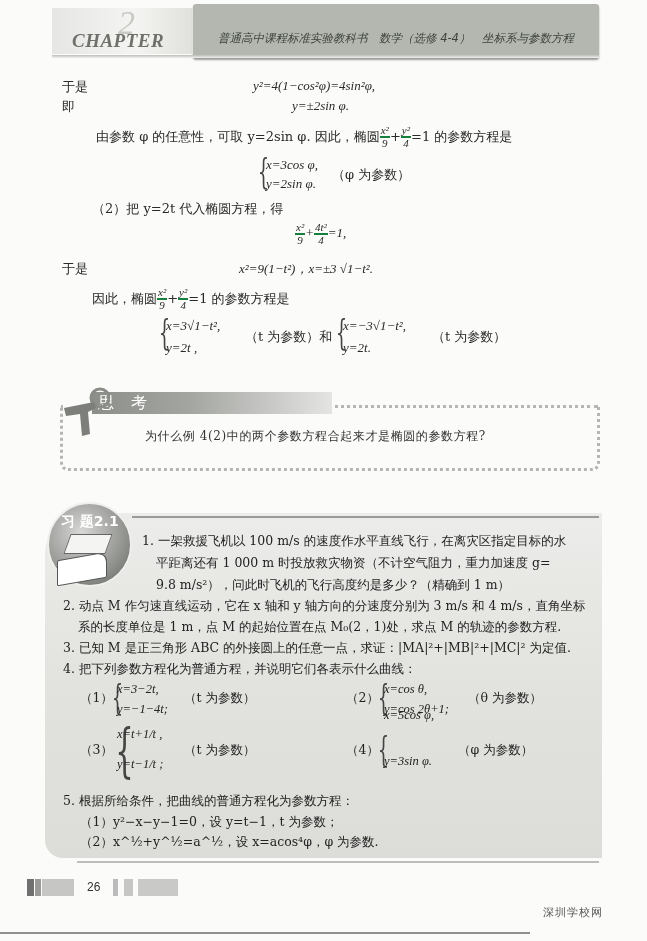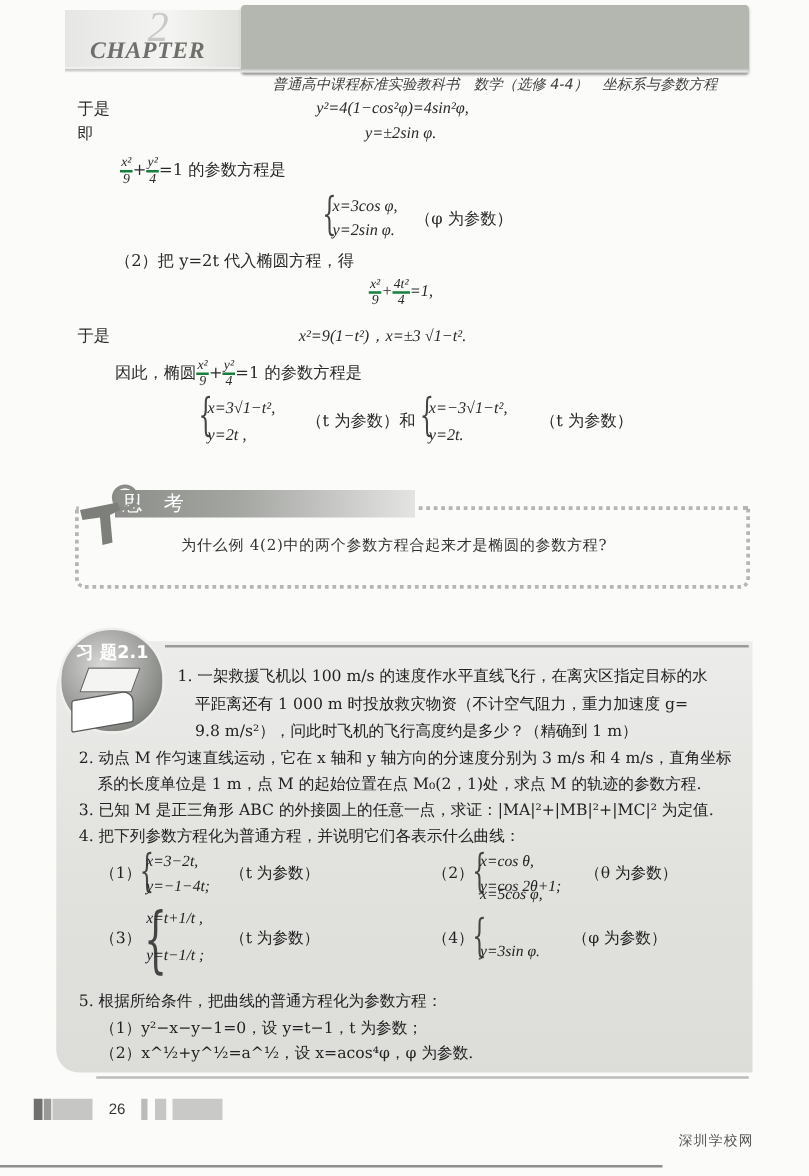--- a/index.html
+++ b/index.html
@@ -7,21 +7,21 @@
   body { position: relative; font-family: "DejaVu Serif", "Liberation Serif", serif; color: #2a2a2a; font-size: 13px; }
   .it { font-style: italic; font-family: "Liberation Serif", "DejaVu Serif", serif; }
 
   
   .hdr-left { position: absolute; left: 52px; top: 8px; width: 140px; height: 46px;
     background: linear-gradient(90deg, #e6e6e4, #f4f4f2 60%, #e0e0dc); }
   .hdr-left .num { position: absolute; left: 66px; top: -4px; font-size: 34px; color: #c9c9c5; font-style: italic; font-family: "Liberation Serif", serif; }
   .hdr-left .chap { position: absolute; left: 20px; top: 22px; font-size: 19px; font-style: italic; color: #6f6f6c; font-weight: bold; letter-spacing: 0.5px; font-family: "Liberation Serif", serif; }
   .hdr-right { position: absolute; left: 193px; top: 4px; width: 406px; height: 54px; background: #b3b7b0;
     border-radius: 3px; box-shadow: 0 2px 2px #9a9a98; }
-  .hdr-right span { position: absolute; left: 25px; top: 27px; font-size: 11.5px; color: #3e413c; font-style: italic; font-family: "DejaVu Sans", sans-serif; white-space: nowrap; margin-top: 29px; }
+  .hdr-right span { position: absolute; left: 25px; top: 27px; font-size: 11.5px; color: #3e413c; font-style: italic; font-family: "DejaVu Sans", sans-serif; white-space: nowrap; }
   .hdr-shadow { position: absolute; left: 52px; top: 55px; width: 547px; height: 3px; background: linear-gradient(180deg, #bdbdbb, #f0f0ee); }
 
   .line { position: absolute; white-space: nowrap; font-size: 13px; }
   .frac { display: inline-block; vertical-align: middle; text-align: center; font-size: 11px; line-height: 11px; }
   .frac .n { display: block; border-bottom: 2px solid #15803d; padding: 0 1px; }
   .frac .d { display: block; }
   .brace { position: absolute; font-size: 36px; line-height: 36px; color: #444; font-family: "DejaVu Serif", serif; transform: scaleX(0.5); }
 
   
   .think-tab { position: absolute; left: 92px; top: 392px; width: 240px; height: 22px;
@@ -68,21 +68,21 @@
   <span>普通高中课程标准实验教科书　数学（选修 4-4）　坐标系与参数方程</span>
 </div>
 <div class="hdr-shadow"></div>
 
 <div class="line" style="left:62px;top:78px;">于是</div>
 <div class="line it" style="left:253px;top:78px;">y²=4(1−cos²φ)=4sin²φ,</div>
 <div class="line" style="left:62px;top:98px;">即</div>
 <div class="line it" style="left:292px;top:98px;">y=±2sin φ.</div>
 
 <div class="line" style="left:96px;top:125px;">
-  <span class="frac it"><span class="n">x²</span><span class="d">9</span></span><span>+</span><span class="frac it"><span class="n">y²</span><span class="d">4</span></span><span>=1 的参数方程是</span>
+  <span>由参数 φ 的任意性，可取 y=2sin φ. 因此，椭圆</span><span class="frac it"><span class="n">x²</span><span class="d">9</span></span><span>+</span><span class="frac it"><span class="n">y²</span><span class="d">4</span></span><span>=1 的参数方程是</span>
 </div>
 
 <div class="brace" style="left:252px;top:154px;">{</div>
 <div class="line it" style="left:266px;top:157px;">x=3cos φ,</div>
 <div class="line it" style="left:266px;top:176px;">y=2sin φ.</div>
 <div class="line" style="left:332px;top:166px;">（φ 为参数）</div>
 
 <div class="line" style="left:92px;top:200px;">（2）把 y=2t 代入椭圆方程，得</div>
 <div class="line it" style="left:295px;top:222px;">
   <span class="frac"><span class="n">x²</span><span class="d">9</span></span><span>+</span><span class="frac"><span class="n">4t²</span><span class="d">4</span></span><span>=1,</span>

